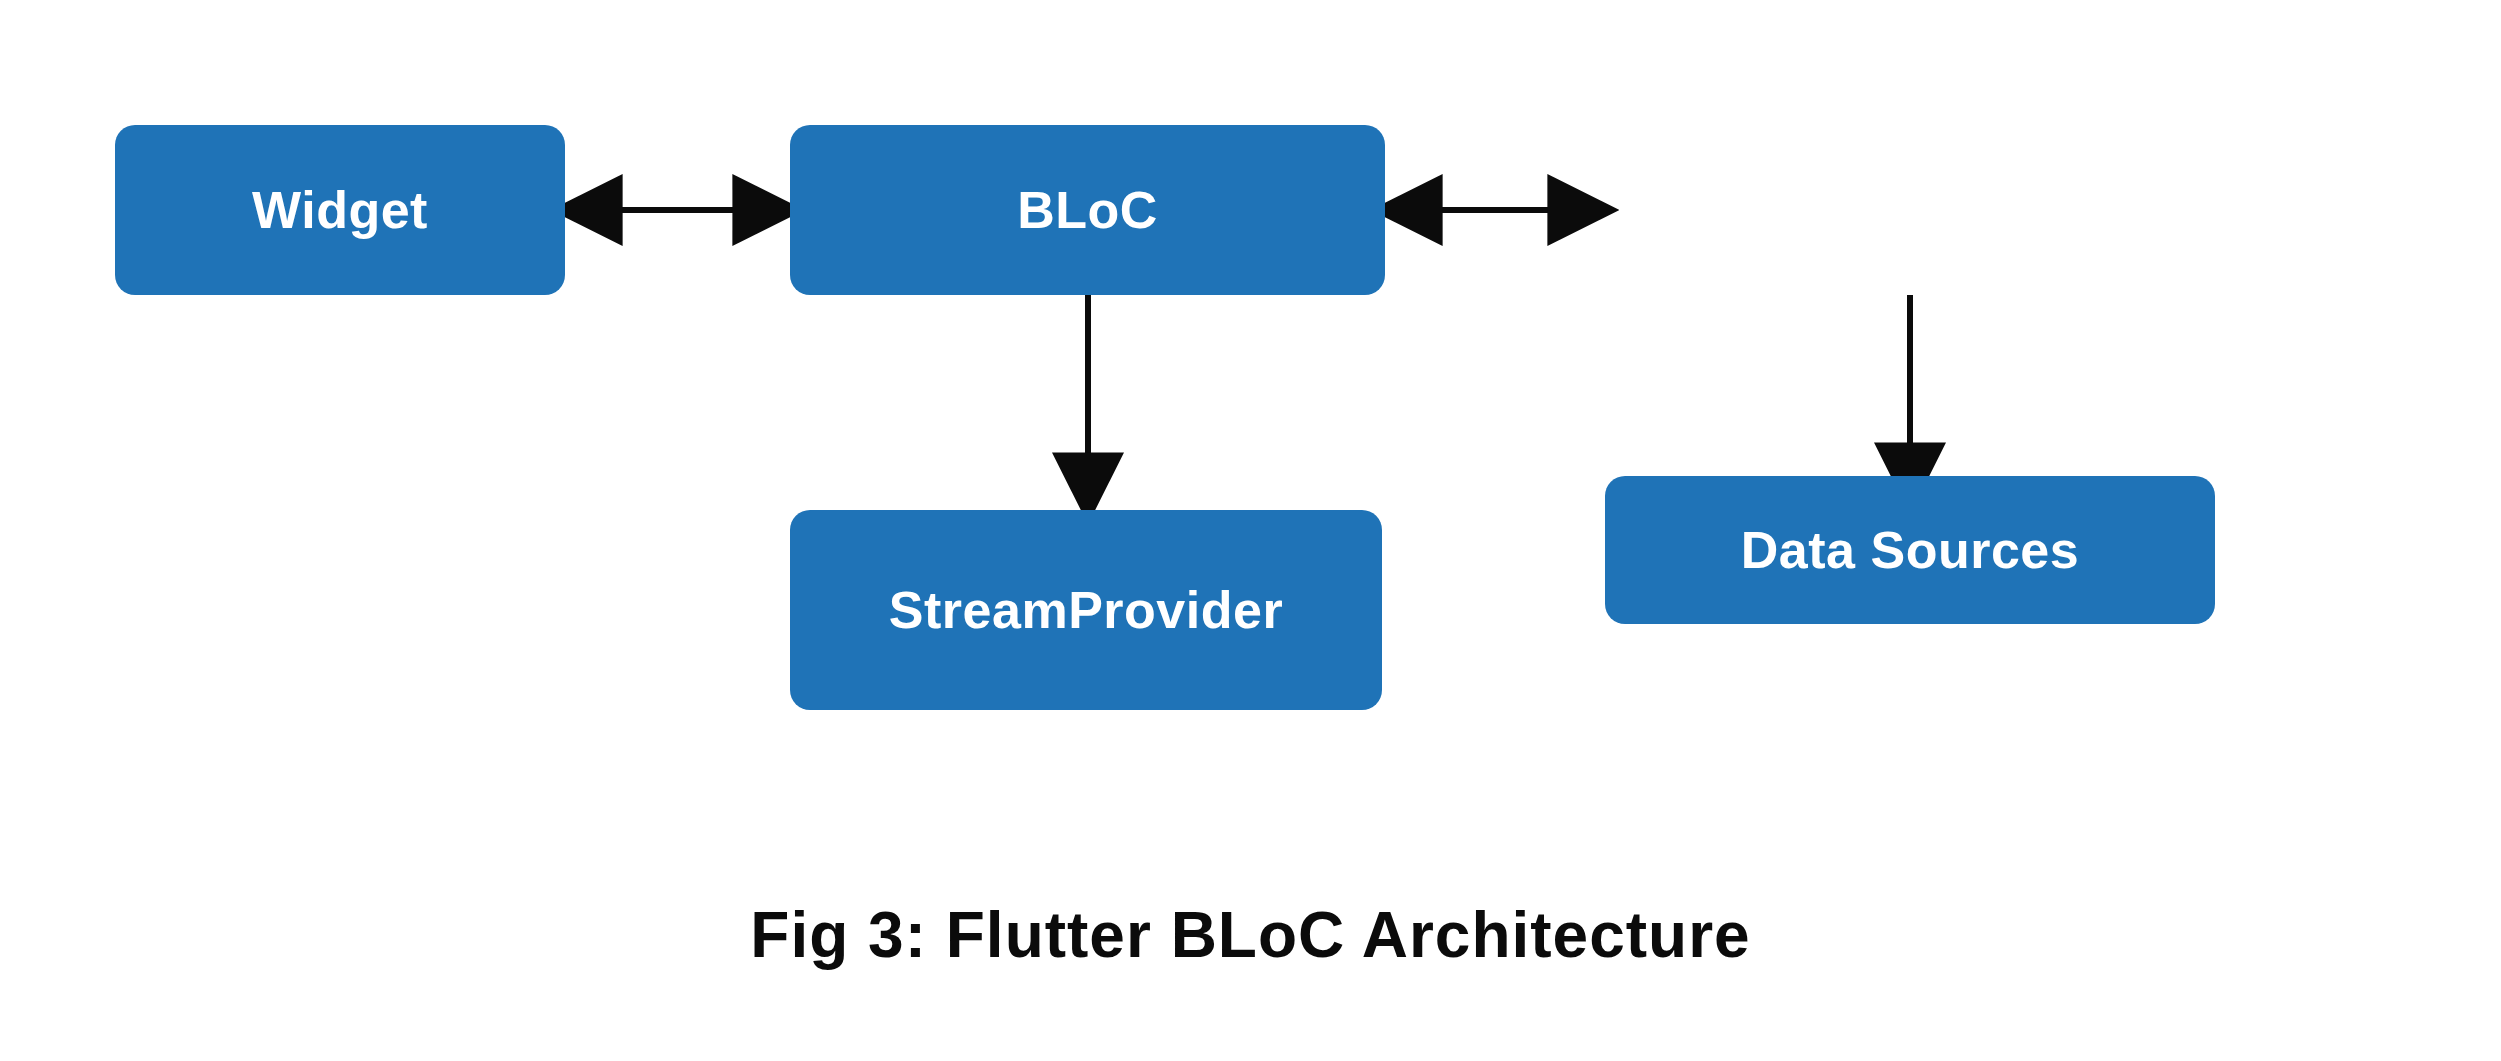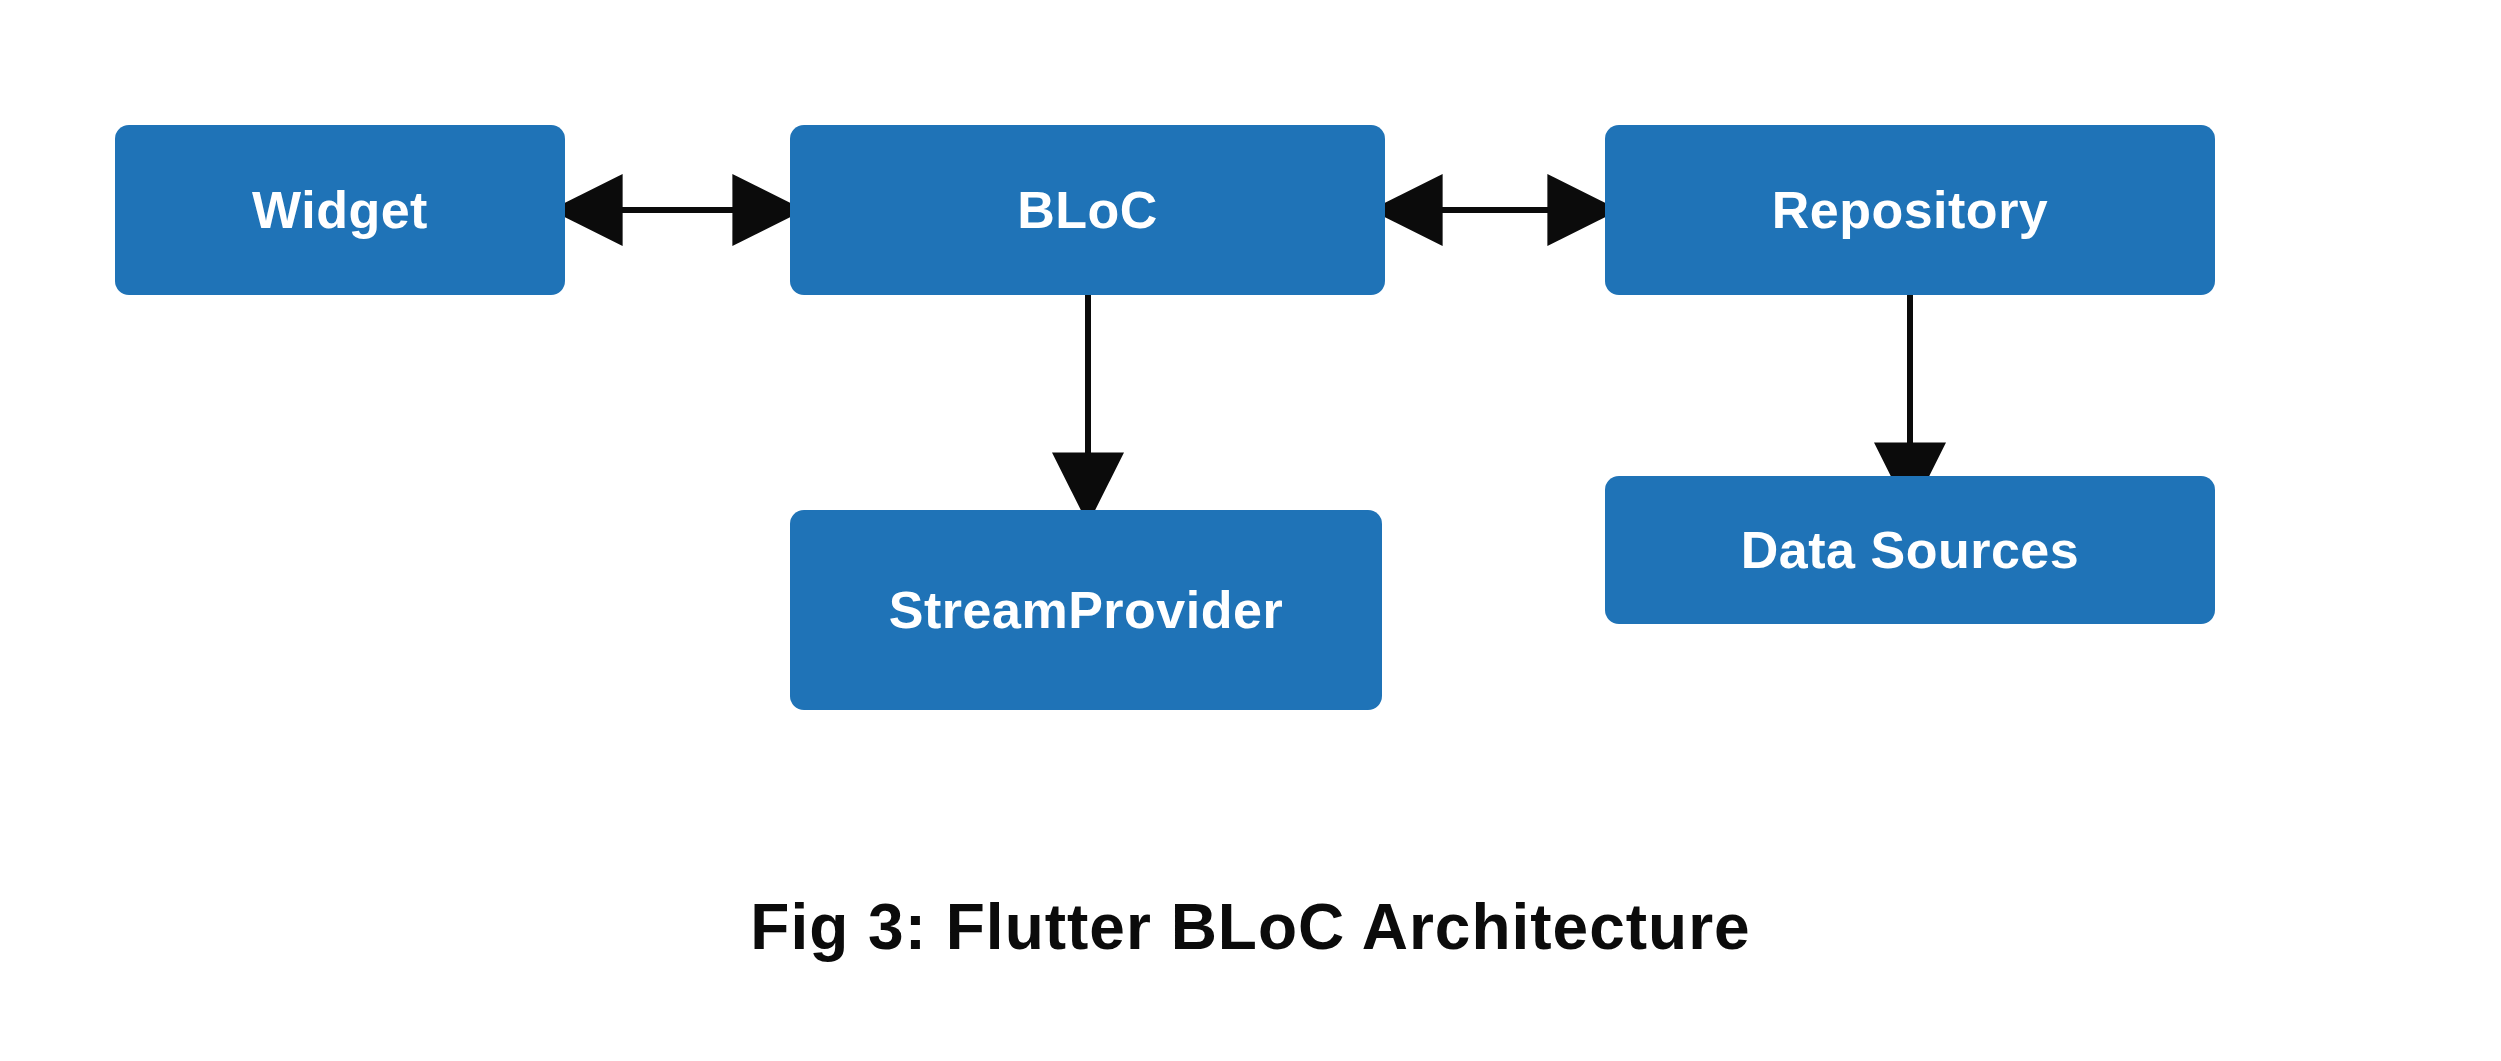--- a/index.html
+++ b/index.html
@@ -12,37 +12,38 @@
   }
   .canvas {
     position: relative;
     width: 2501px;
     height: 1061px;
   }
   .node {
     position: absolute;
     background: #1f73b7;
     color: #ffffff;
-    border-radius: 14px;
+    border-radius: 20px;
     display: flex;
     align-items: center;
     justify-content: center;
     font-weight: 800;
     font-size: 52px;
     letter-spacing: 0.5px;
   }
   .caption {
     position: absolute;
     left: 0;
     width: 2501px;
     text-align: center;
     color: #0b0b0b;
     font-weight: 900;
     font-size: 64px;
     letter-spacing: 1px;
+    margin-top: 8px;
   }
   svg.arrows {
     position: absolute;
     left: 0;
     top: 0;
     width: 2501px;
     height: 1061px;
     pointer-events: none;
   }
 </style>
@@ -67,23 +68,20 @@
         <line x1="1910" y1="295" x2="1910" y2="500" marker-end="url(#arrow-end)"></line>
       </g>
   </svg>
 
   <div class="node" id="node-widget" style="left: 115px; top: 125px; width: 450px; height: 170px;">
       <span>Widget</span>
     </div>
   <div class="node" id="node-bloc" style="left: 790px; top: 125px; width: 595px; height: 170px; justify-content: center;">
       <span>BLoC</span>
     </div>
-  <div class="node" id="node-repository" style="left: 1605px; top: 125px; width: 610px; height: 170px;">
-      <span>Repository</span>
-    </div>
   <div class="node" id="node-streamprovider" style="left: 790px; top: 510px; width: 592px; height: 200px;">
       <span>StreamProvider</span>
     </div>
   <div class="node" id="node-datasources" style="left: 1605px; top: 476px; width: 610px; height: 148px;">
       <span>Data Sources</span>
     </div>
 
   <div class="caption" style="top:890px;">Fig 3: Flutter BLoC Architecture</div>
 
 </div>

